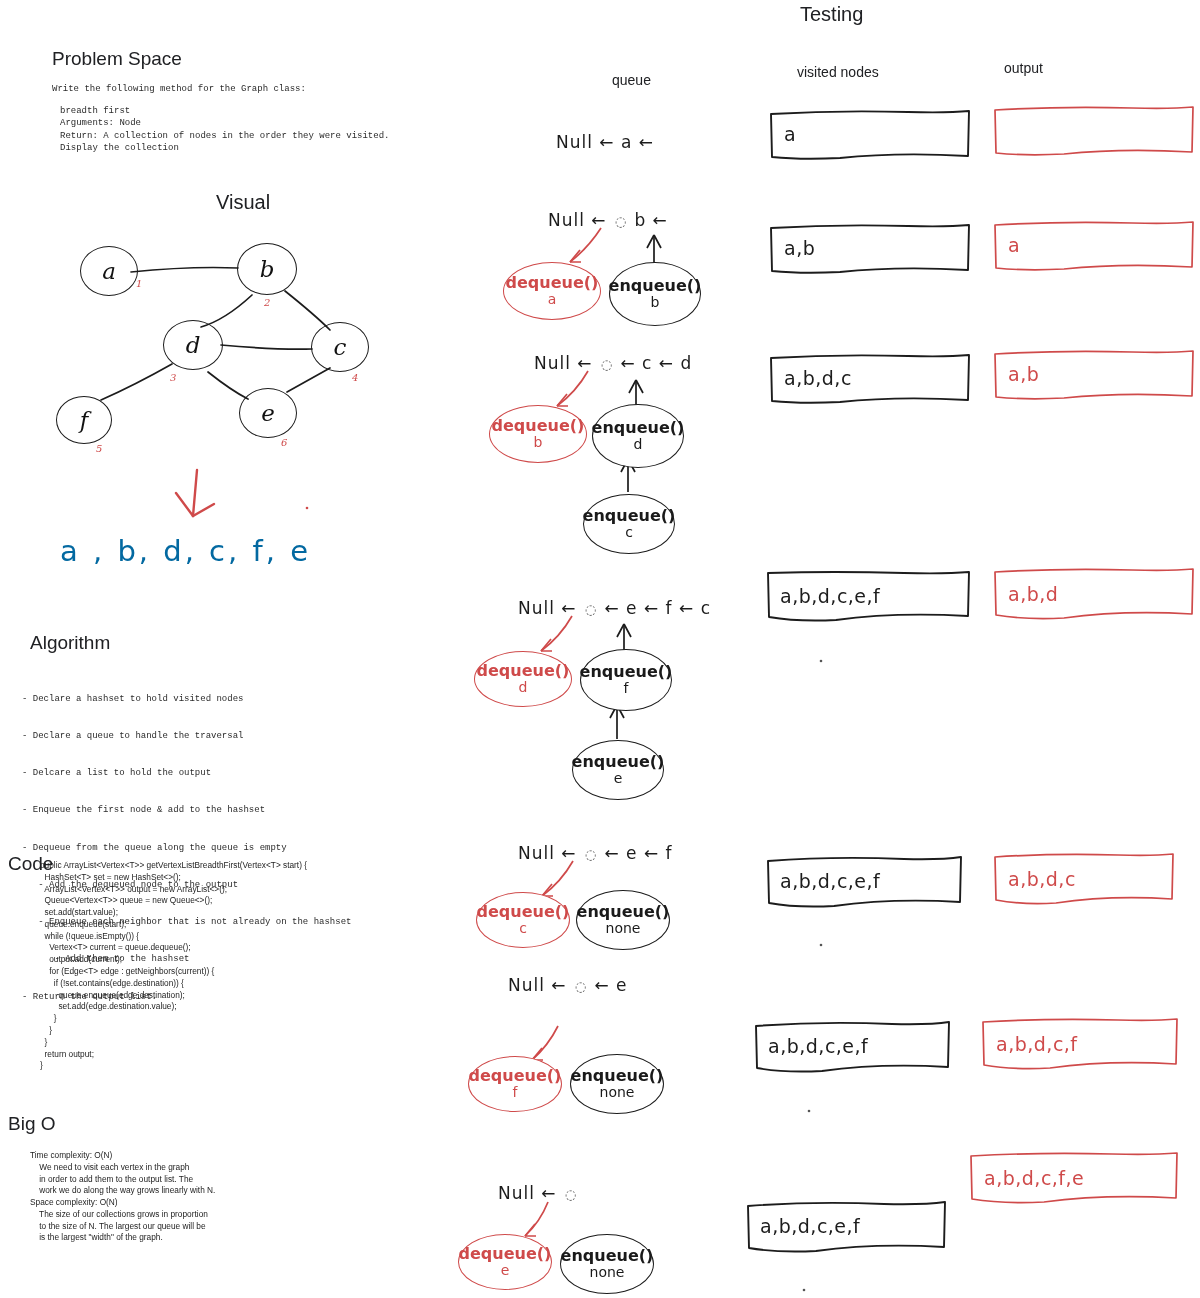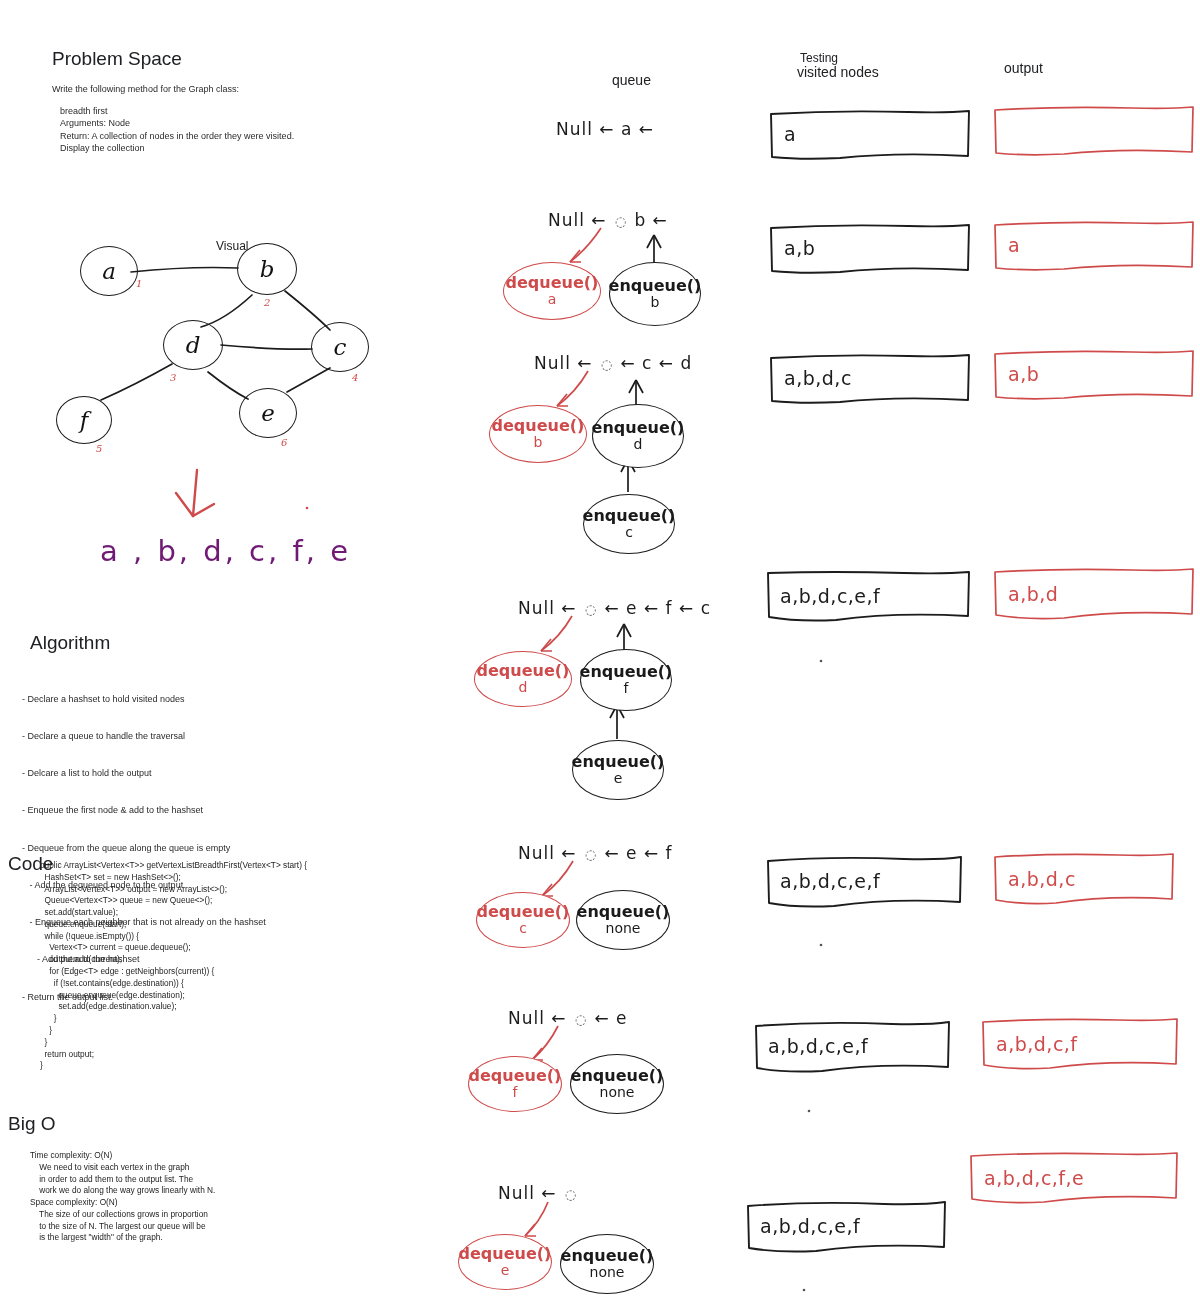--- a/index.html
+++ b/index.html
@@ -5,34 +5,34 @@
   html,body{margin:0;padding:0;}
   body{
     width:1200px;height:1298px;position:relative;background:#ffffff;
     font-family:"Liberation Sans", sans-serif;color:#1a1a1a;overflow:hidden;
   }
   .abs{position:absolute;}
 
   
   .heading{font-family:"Liberation Sans",sans-serif;font-weight:400;color:#202124;}
   .h-lg{font-size:19px;}
-  .h-md{font-size:12px;margin-top:48px;}
+  .h-md{font-size:20px;}
   .h-sm{font-size:14px;}
 
   
-  .body-txt{font-family:Liberation Sans, sans-serif;font-size:9px;line-height:1.38;color:#2b2b2b;white-space:pre;}
+  .body-txt{font-family:Liberation Mono, monospace;font-size:9px;line-height:1.38;color:#2b2b2b;white-space:pre;}
   .mono-txt{font-family:Liberation Sans, sans-serif;font-size:8.3px;line-height:1.42;color:#1d1d1d;white-space:pre;}
 
   
   .hand{
     font-family:"DejaVu Sans", sans-serif;
     font-weight:400;
     color:#1c1c1c;
   }
-  .hand-red{color:#701a75;margin-left:40px;}
+  .hand-red{color:#0369a1;}
 
   
   .node{
     position:absolute;border:1.7px solid #1c1c1c;border-radius:50%;
     display:flex;align-items:center;justify-content:center;
     font-family:"DejaVu Serif",serif;font-style:italic;font-size:23px;color:#111;
     background:transparent;
   }
   .node-num{position:absolute;color:#cf4a4a;font-size:10px;font-family:"DejaVu Serif",serif;font-style:italic;}
 
@@ -165,21 +165,21 @@
     work we do along the way grows linearly with N.
 Space complexity: O(N)
     The size of our collections grows in proportion
     to the size of N. The largest our queue will be
     is the largest "width" of the graph.</div>
 
 <div class="abs heading h-sm" style="left:612px;top:72px;">queue</div>
 <div class="abs heading h-sm" style="left:797px;top:64px;">visited nodes</div>
 <div class="abs heading h-sm" style="left:1004px;top:60px;">output</div>
 
-<div class="q-line" style="left:556px;top:119px;">
+<div class="q-line" style="left:556px;top:132px;">
   <span>Null</span>
   <span> ← </span>
   <span>a</span>
   <span> ←</span>
 </div>
 
 <div class="sbox" style="left:768px;top:108px;width:204px;height:52px;">
   <svg width="204" height="52" viewBox="0 0 204 52">
     <path d="M3 6 Q70 2 140 4 Q180 5 201 3 L200 48 Q130 44 72 50 Q34 52 4 49 Z" fill="none" stroke="#1c1c1c" stroke-width="1.9" stroke-linejoin="round"></path>
   </svg>
@@ -341,21 +341,21 @@
   </svg>
   <span class="txt">a,b,d,c,e,f</span>
 </div>
 <div class="sbox red" style="left:992px;top:853px;width:184px;height:52px;">
   <svg width="184" height="52" viewBox="0 0 184 52">
     <path d="M3 4 Q64 0 126 2 Q162 3 181 1 L180 46 Q118 42 64 50 Q30 52 4 47 Z" fill="none" stroke="#cf4a4a" stroke-width="1.7" stroke-linejoin="round"></path>
   </svg>
   <span class="txt">a,b,d,c</span>
 </div>
 
-<div class="q-line" style="left:508px;top:1008px;">
+<div class="q-line" style="left:508px;top:975px;">
   <span>Null</span>
   <span>←</span>
   <span class="slot">◌</span>
   <span>←</span>
   <span>e</span>
 </div>
 <svg class="overlay">
   <path d="M558 1026 Q548 1046 532 1060" stroke="#cf4a4a" stroke-width="1.7" fill="none"></path>
   <path d="M532 1060 L542 1048 M532 1060 L543 1060" stroke="#cf4a4a" stroke-width="1.7" fill="none"></path>
   <circle cx="809" cy="1111" r="1.3" fill="#555"></circle>

